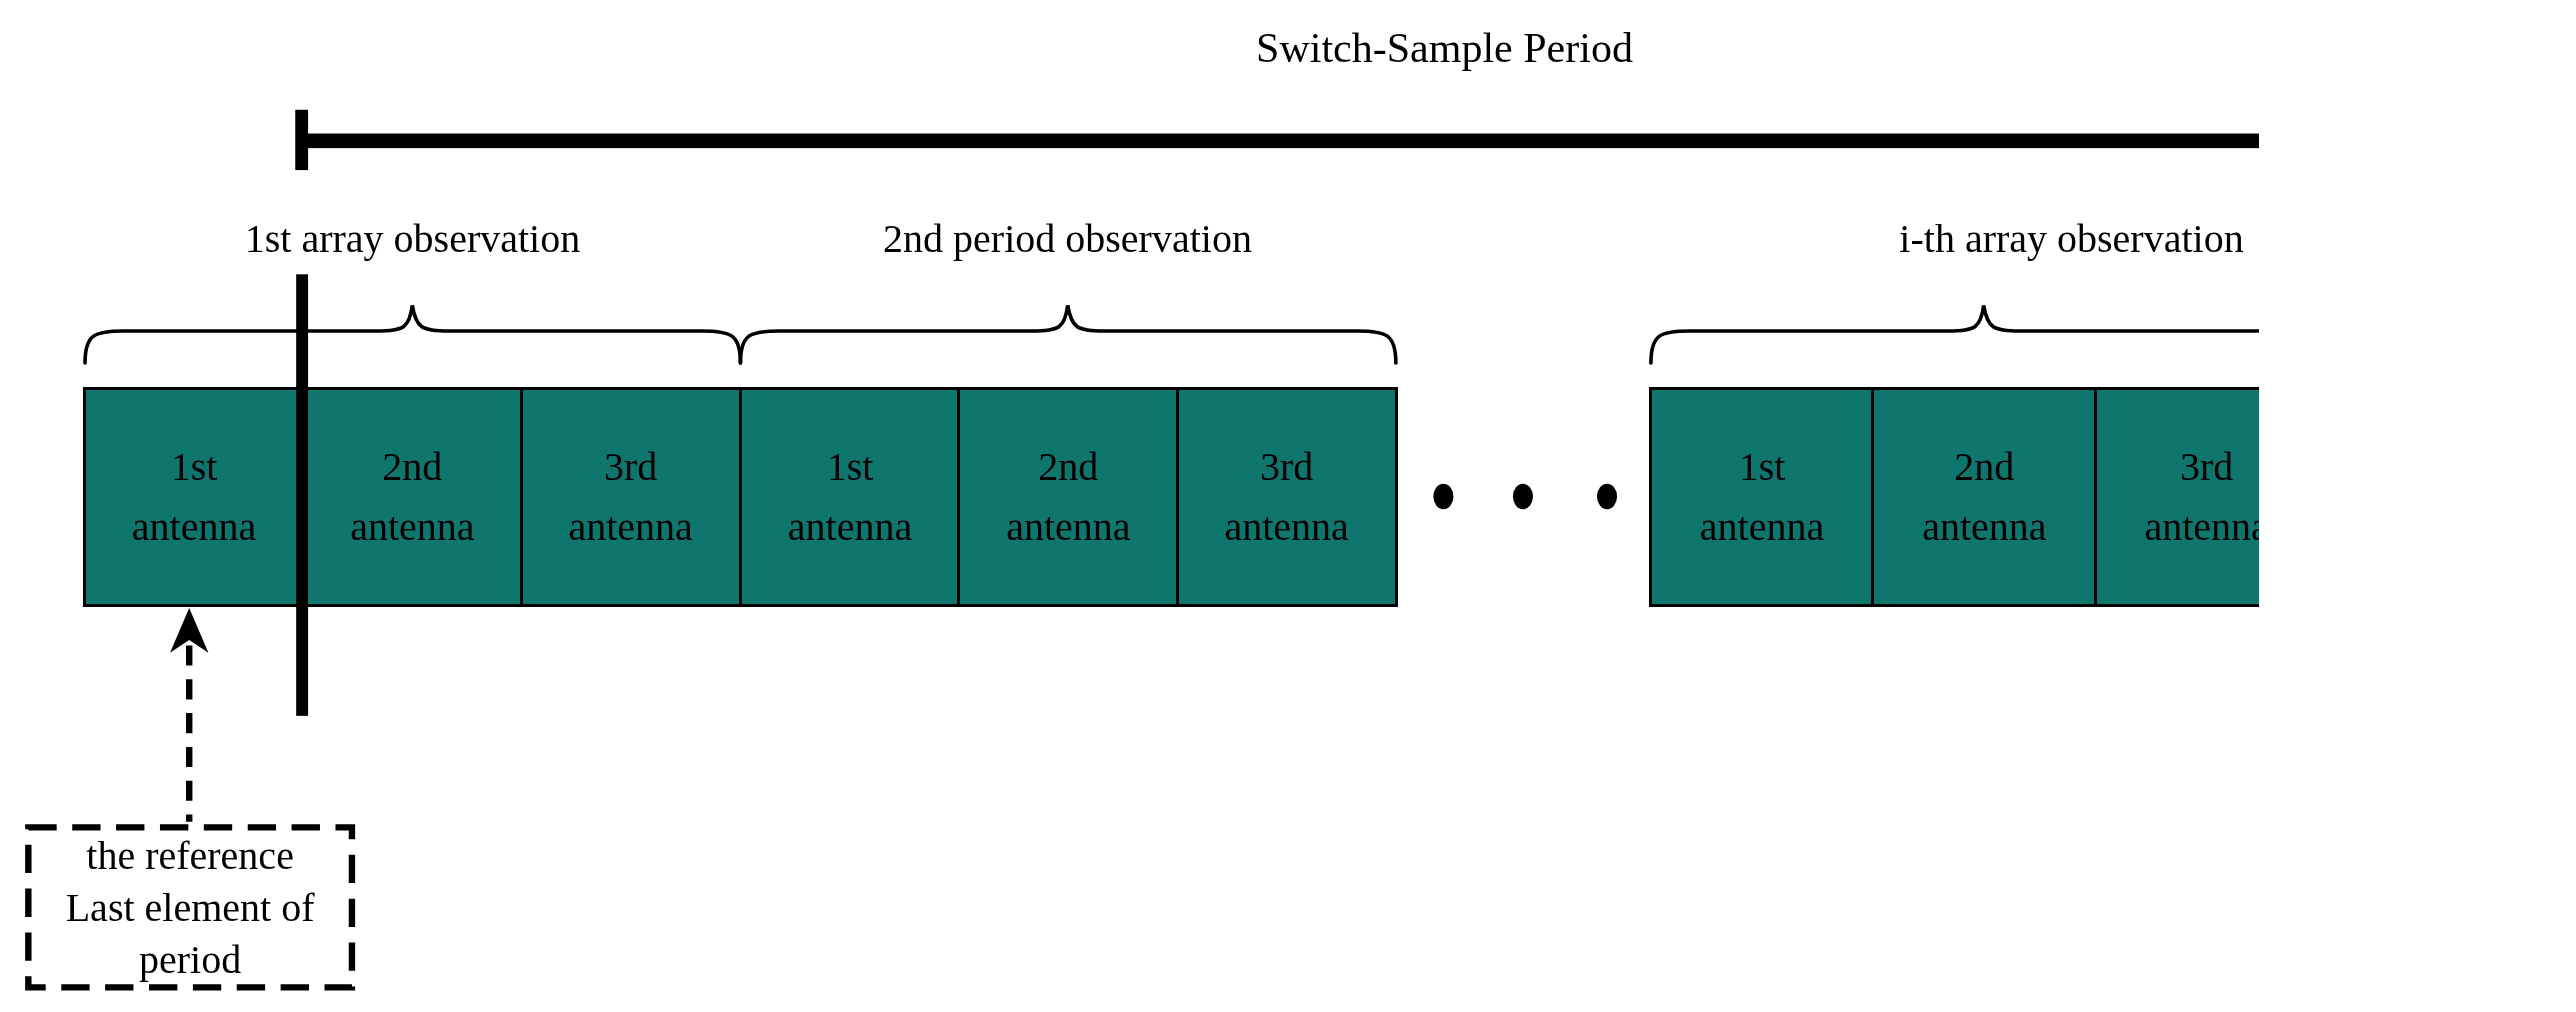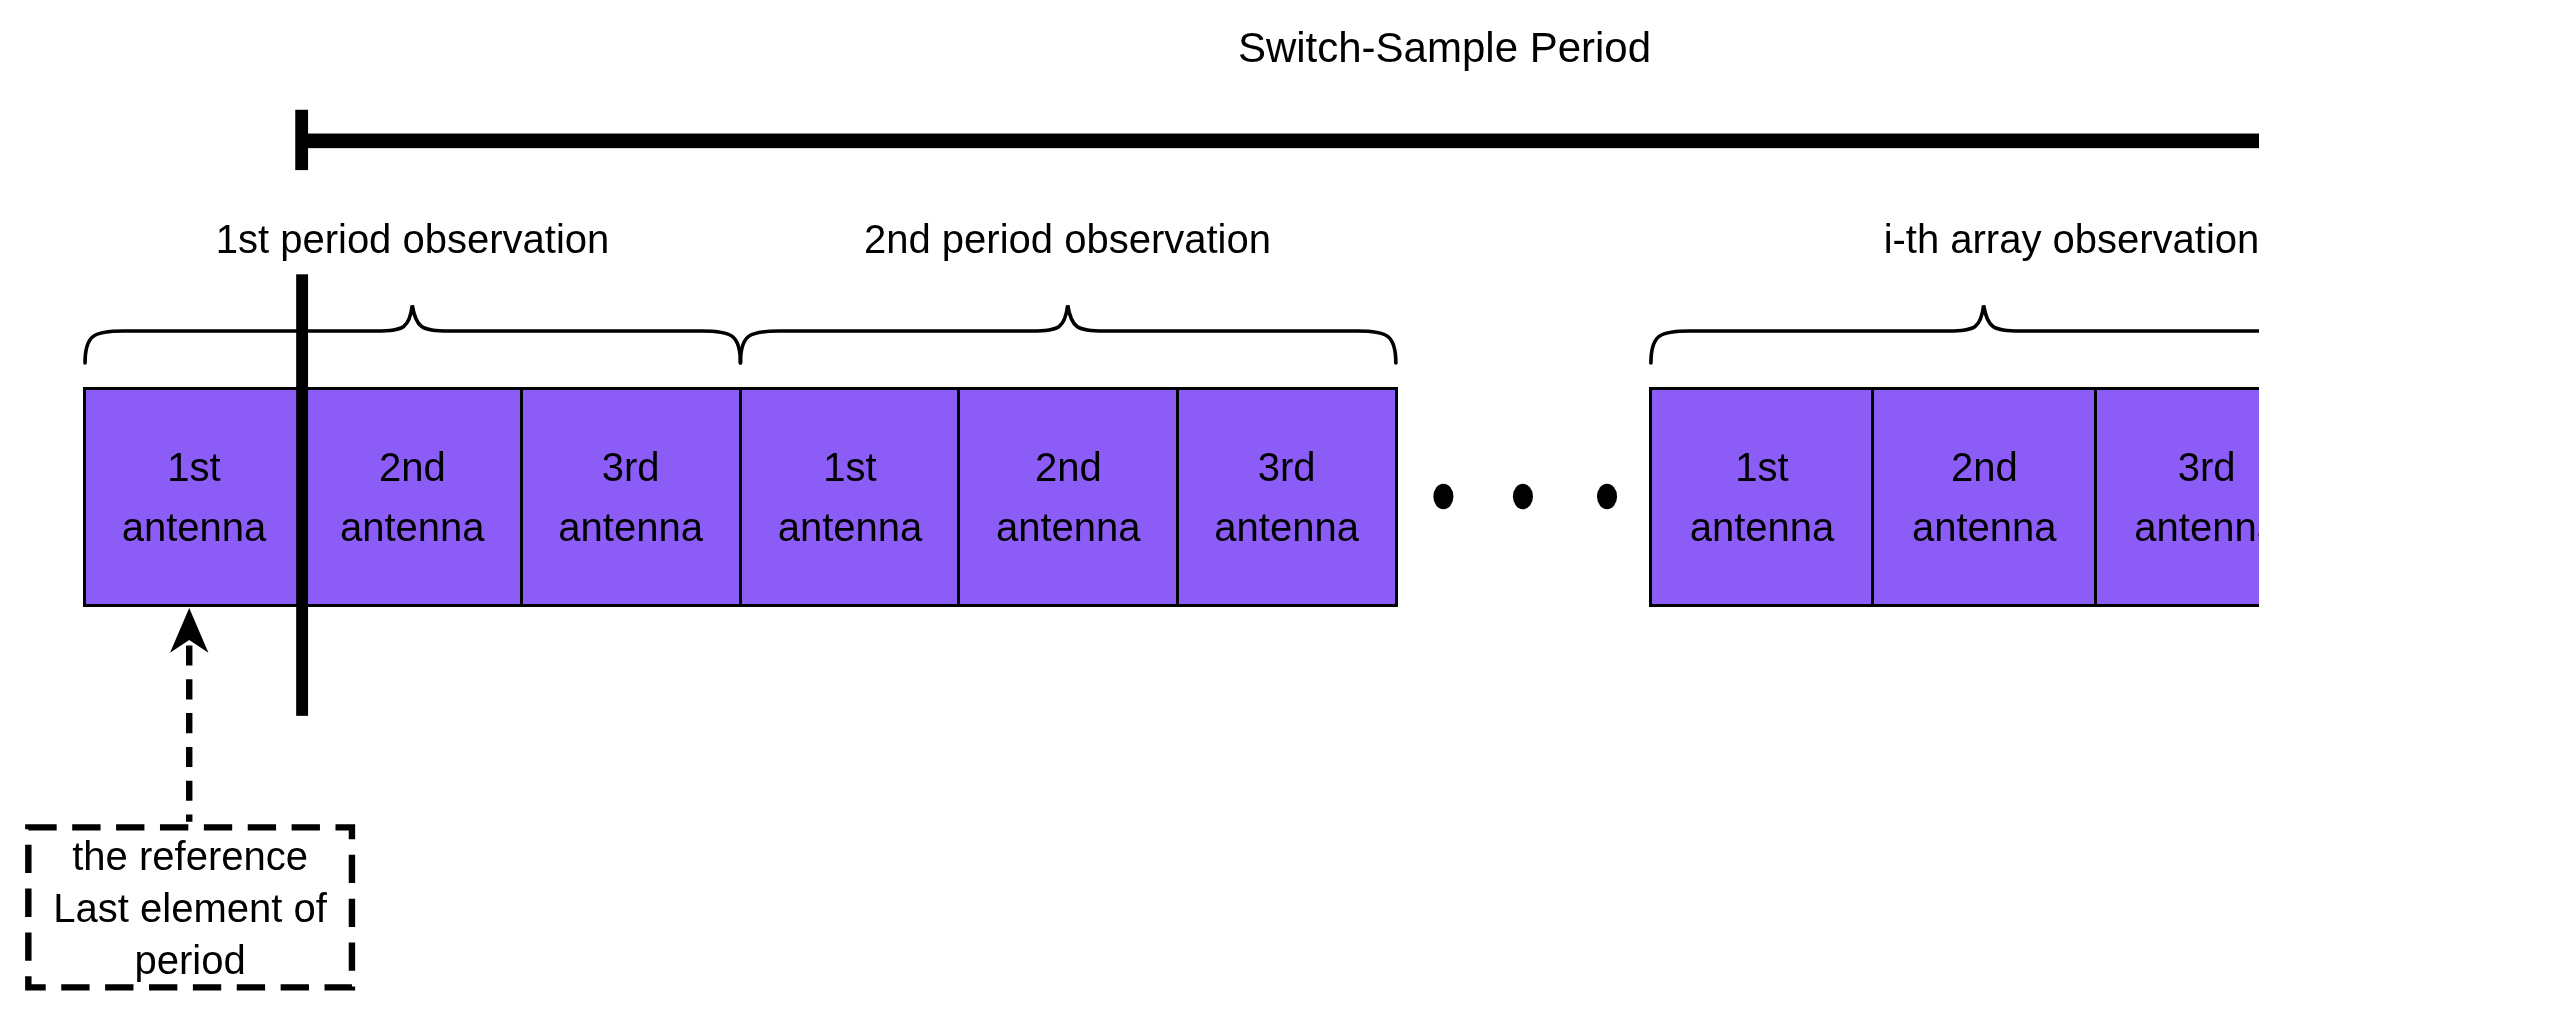--- a/index.html
+++ b/index.html
@@ -5,21 +5,21 @@
   html, body {
     margin: 0;
     padding: 0;
     background: #ffffff;
   }
   .canvas {
     position: relative;
     width: 2259px;
     height: 1013px;
     background: #ffffff;
-    font-family: Liberation Sans, sans-serif;
+    font-family: Liberation Serif, serif;
     color: #000000;
     overflow: hidden;
   }
   .gfx {
     position: absolute;
     left: 0;
     top: 0;
     width: 2576px;
     height: 1013px;
     pointer-events: none;
@@ -56,21 +56,21 @@
     z-index: 1;
   }
   .group.g1 { left: 83px; }
   .group.g2 { left: 739px; }
   .group.g3 { left: 1649px; }
   .abox {
     box-sizing: border-box;
     width: 222px;
     height: 220px;
     border: 3.7px solid #000000;
-    background: #8b5cf6;
+    background: #0f766e;
     display: flex;
     flex-direction: column;
     align-items: center;
     justify-content: center;
     font-size: 40px;
     line-height: 52px;
     text-align: center;
     gap: 8px;
   }
   .group.g3 .abox { width: 226px; }
@@ -92,21 +92,21 @@
     white-space: nowrap;
   }
 </style>
 </head>
 <body>
 
 <div class="canvas">
 
   <div class="title">Switch-Sample Period</div>
 
-  <div class="obs-label g1">1st period observation</div>
+  <div class="obs-label g1">1st array observation</div>
   <div class="obs-label g2">2nd period observation</div>
   <div class="obs-label g3">i-th array observation</div>
 
   <div class="group g1">
     <div class="abox">
       <span>1st</span>
       <span>antenna</span>
     </div>
     <div class="abox">
       <span>2nd</span>

